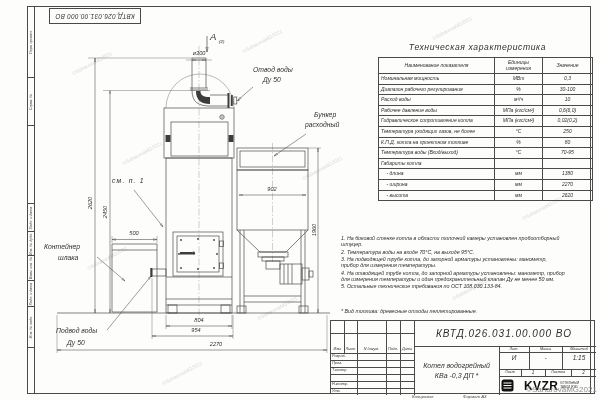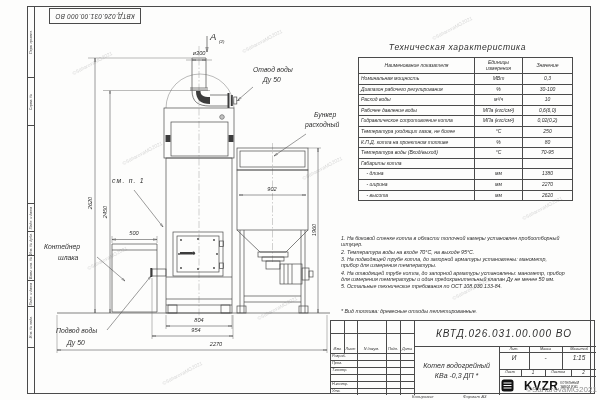--- a/index.html
+++ b/index.html
@@ -22,21 +22,21 @@
   svg.art .f{fill:#3c3c3c;stroke:none;}
   svg.art .thin{stroke-width:.45;stroke:#6a6a6a;}
   svg.art .cl{stroke:#999;stroke-width:.45;stroke-dasharray:7 2 1.5 2;}
   svg.art .dim{stroke-width:.55;}
   
   .lbl{position:absolute;font-style:italic;font-size:6.8px;color:#2e2e2e;white-space:nowrap;}
   .dimtxt{position:absolute;font-style:italic;font-size:5.6px;color:#2e2e2e;white-space:nowrap;}
   .rot{transform:translate(-50%,-50%) rotate(-90deg);}
   .ctr{transform:translate(-50%,-50%);}
   
-  #spec{position:absolute;left:358px;top:42px;width:199px;}
+  #spec{position:absolute;left:378px;top:42px;width:199px;}
   #spec .ttl{text-align:center;font-size:8.6px;font-style:italic;letter-spacing:.6px;white-space:nowrap;}
   #spec table{border-collapse:collapse;width:199px;margin-top:5px;table-layout:fixed;}
   #spec th,#spec td{border:0.8px solid #4a4a4a;font-style:italic;font-weight:normal;
                     font-size:5px;line-height:1.1;padding:0 2px;overflow:hidden;}
   #spec th{text-align:center;height:15px;}
   #spec td{height:9.6px;}
   #spec td.c,#spec th.c{text-align:center;}
   
   #notes{position:absolute;left:341px;top:235px;width:224px;font-size:5.3px;font-style:italic;line-height:1.2;color:#2e2e2e;}
   #notes .note{margin-bottom:1px;}

